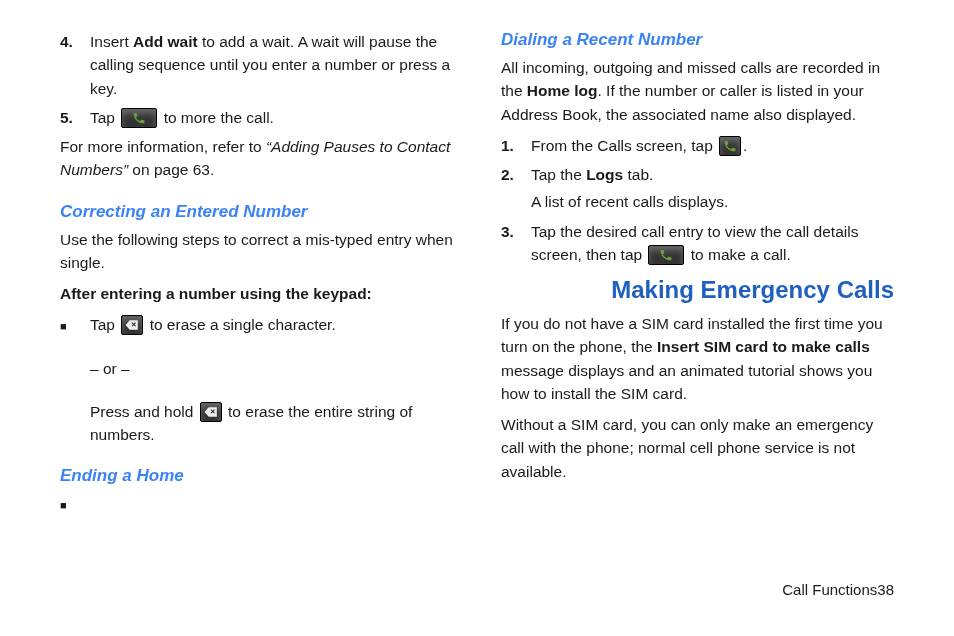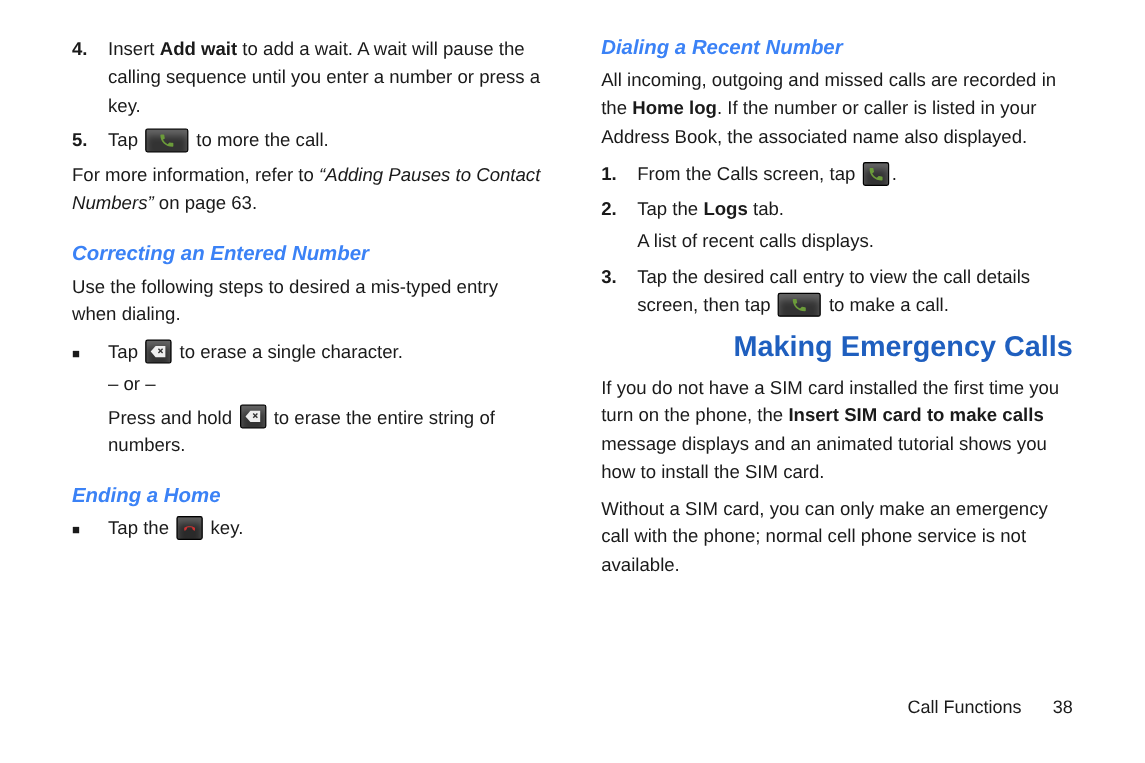--- a/index.html
+++ b/index.html
@@ -91,21 +91,20 @@
     box-shadow: inset 0 5px 6px rgba(255,255,255,0.25);
   }
   .icon svg { display:block; }
   .footer {
     position: absolute;
     bottom: 38px;
     right: 60px;
     font-size: 15px;
     display:flex;
     align-items:center;
-    gap:26px;
   }
   .indent-ref { padding-left: 0; }
 </style>
 </head>
 <body>
 
 <div class="page">
 
   <div class="col">
 
@@ -128,63 +127,55 @@
         <span> to more the call.</span>
       </div>
     </div>
 
     <div class="para indent-ref">
       <span>For more information, refer to </span><span class="italic">“Adding Pauses to Contact Numbers” </span><span> on page 63.</span>
     </div>
 
     <div class="h3">Correcting an Entered Number</div>
 
-    <div class="para">Use the following steps to desired a mis-typed entry when dialing.</div>
-
+    <div class="para">Use the following steps to correct a mis-typed entry when single.</div>
+
+    <div class="para bold">After entering a number using the keypad:</div>
 
     <div class="bullet-item">
       <div class="bullet">■</div>
       <div class="body">
         <div>
           <span>Tap </span>
           <span class="icon icon-sq">
             <svg width="14" height="12" viewBox="0 0 24 20">
                 <path fill="#eee" d="M8 2l-7 8 7 8h14V2H8z"></path>
                 <path stroke="#333" stroke-width="2" d="M12 6l6 6M18 6l-6 6"></path>
               </svg>
           </span>
           <span> to erase a single character.</span>
         </div>
-        <div style="margin:4px 0;">– or –</div>
+        <div style="margin:20px 0;">– or –</div>
         <div>
           <span>Press and hold </span>
           <span class="icon icon-sq">
             <svg width="14" height="12" viewBox="0 0 24 20">
                 <path fill="#eee" d="M8 2l-7 8 7 8h14V2H8z"></path>
                 <path stroke="#333" stroke-width="2" d="M12 6l6 6M18 6l-6 6"></path>
               </svg>
           </span>
           <span> to erase the entire string of numbers.</span>
         </div>
       </div>
     </div>
 
     <div class="h3">Ending a Home</div>
 
     <div class="bullet-item">
       <div class="bullet">■</div>
-      <div class="body">
-        <span>Tap the </span>
-        <span class="icon icon-sq" style="background:#2a2a2a;">
-          <svg width="14" height="12" viewBox="0 0 24 24">
-              <path fill="#c33" d="M12 9C9 9 6.2 9.8 3.8 11.2c-.5.3-.8.8-.8 1.4v2.8c0 .6.5 1.1 1.1 1.1.3 0 .6-.1.8-.3l2.3-2.3c.2-.2.3-.5.3-.8v-1.7c1.4-.4 2.9-.7 4.5-.7s3.1.2 4.5.7v1.7c0 .3.1.6.3.8l2.3 2.3c.2.2.5.3.8.3.6 0 1.1-.5 1.1-1.1v-2.8c0-.6-.3-1.1-.8-1.4C17.8 9.8 15 9 12 9z"></path>
-            </svg>
-        </span>
-        <span> key.</span>
-      </div>
     </div>
 
   </div>
 
   <div class="col">
 
     <div class="h3" style="margin-top:0;">Dialing a Recent Number</div>
 
     <div class="para">
       <span>All incoming, outgoing and missed calls are recorded in the </span><span class="bold">Home log</span><span>. If the number or caller is listed in your Address Book, the associated name also displayed.</span>

